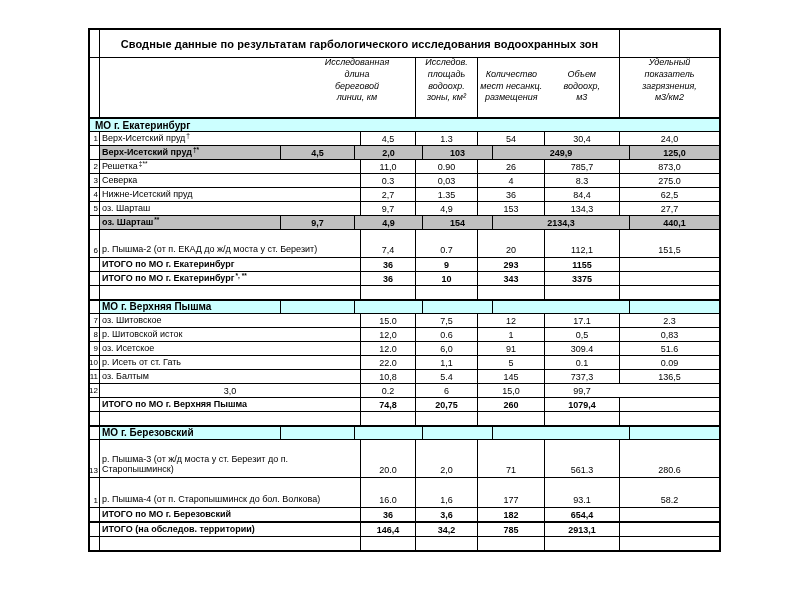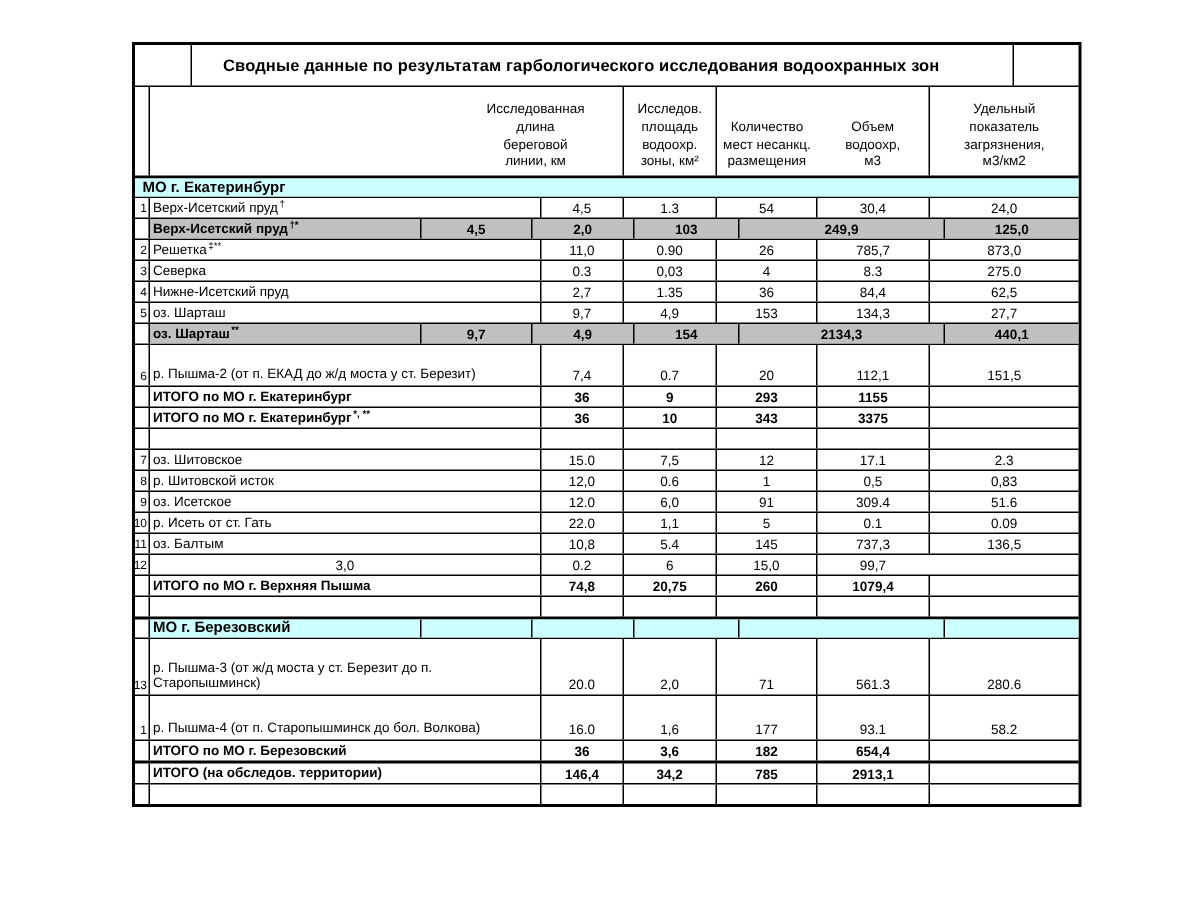--- a/index.html
+++ b/index.html
@@ -4,36 +4,36 @@
 <style>
   html,body{margin:0;padding:0;background:#fff;}
   body{width:800px;height:600px;font-family:"Liberation Sans",sans-serif;color:#000;}
   .slide{position:relative;width:800px;height:600px;background:#fff;overflow:hidden;}
   .tbl{position:absolute;left:88px;top:28px;width:629px;border:2px solid #000;background:#fff;}
   .row{display:grid;box-sizing:border-box;}
   .tbl > .row:not(:first-child){border-top:1px solid #000;}
   .tbl > .row.bt2{border-top:2px solid #000;}
   .cols-n{grid-template-columns:9px 261px 55px 62px 67px 75px 100px;}
   .cols-g{grid-template-columns:9px 181px 74px 68px 70px 137px 90px;}
-  .cols-t{grid-template-columns:9px 520px 100px;gap:28px;}
+  .cols-t{grid-template-columns:9px 520px 100px;}
   .cols-h{grid-template-columns:9px 316px 62px 142px 100px;}
   .c{display:flex;align-items:center;justify-content:center;font-size:9px;overflow:hidden;border-left:1px solid #000;min-width:0;}
   .row > .c:first-child{border-left:none;}
   .c.num{justify-content:flex-end;font-size:8px;padding-right:1px;}
   .c.name{justify-content:flex-start;text-align:left;padding:0 30px 0 2px;line-height:1.18;}
   .c.name span.nm{display:inline;}
   .sup{font-size:6.5px;position:relative;top:-3px;margin-left:1px;}
   .bg-c{background:var(--cyan,#CCFFFF);}
   .bg-g{background:var(--gray,#C0C0C0);}
   .sec-c{justify-content:flex-start;font-weight:bold;padding-left:5px;font-size:10px;}
   .row.tot .c{font-weight:bold;}
   .row.grayrow .c{font-weight:bold;}
   .row.va-b .c{align-items:flex-end;padding-bottom:2px;}
   .title-c{justify-content:center;font-weight:bold;font-size:11px;letter-spacing:0.1px;}
-  .hdr{align-items:flex-end;padding-bottom:3px;}
+  .hdr{align-items:flex-end;padding-bottom:13px;font-style:italic;}
   .hblock{white-space:pre-line;text-align:center;font-size:9px;line-height:1.3;}
   .merge-len{justify-content:flex-end;}
   .w-len{width:112px;margin-right:2px;}
   .merge-cv{justify-content:space-between;}
   .w-count{width:67px;}
   .w-vol{width:75px;}
   .w-full{width:100%;}
 </style>
 </head>
 <body>
@@ -194,20 +194,31 @@
       </div>
       <div class=" row cols-n" style="height: 14px;">
         <div class="c num"></div>
         <div class="c name"></div>
         <div class="c "></div>
         <div class="c "></div>
         <div class="c "></div>
         <div class="c "></div>
         <div class="c "></div>
       </div>
+      <div class=" row cols-g bt2" style="height: 14px;">
+        <div class="c num"></div>
+        <div class="c name sec-c bg-c">
+          <span class="nm">МО г. Верхняя Пышма</span>
+        </div>
+        <div class="c bg-c"></div>
+        <div class="c bg-c"></div>
+        <div class="c bg-c"></div>
+        <div class="c bg-c"></div>
+        <div class="c bg-c"></div>
+      </div>
       <div class=" row cols-n" style="height: 14px;">
         <div class="c num">7</div>
         <div class="c name">
           <span class="nm">оз. Шитовское</span>
         </div>
         <div class="c ">15.0</div>
         <div class="c ">7,5</div>
         <div class="c ">12</div>
         <div class="c ">17.1</div>
         <div class="c ">2.3</div>

